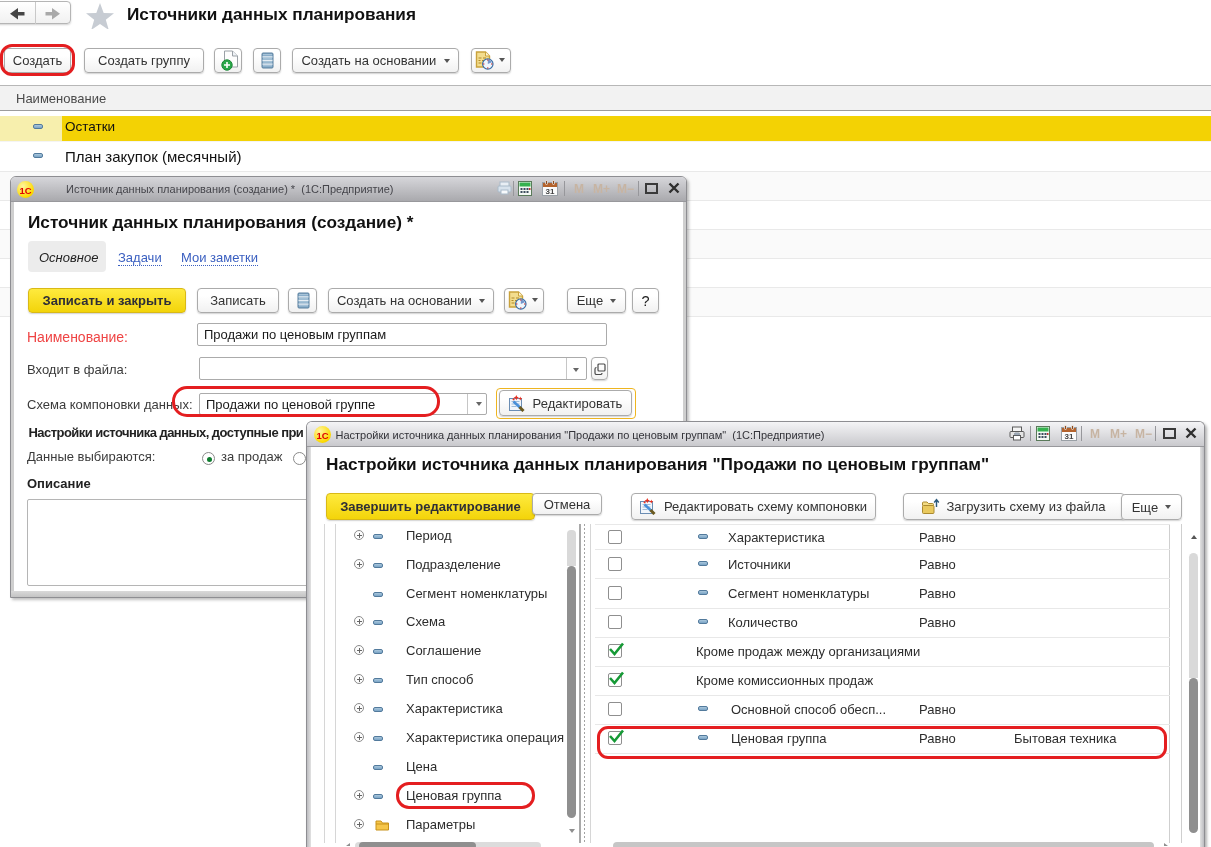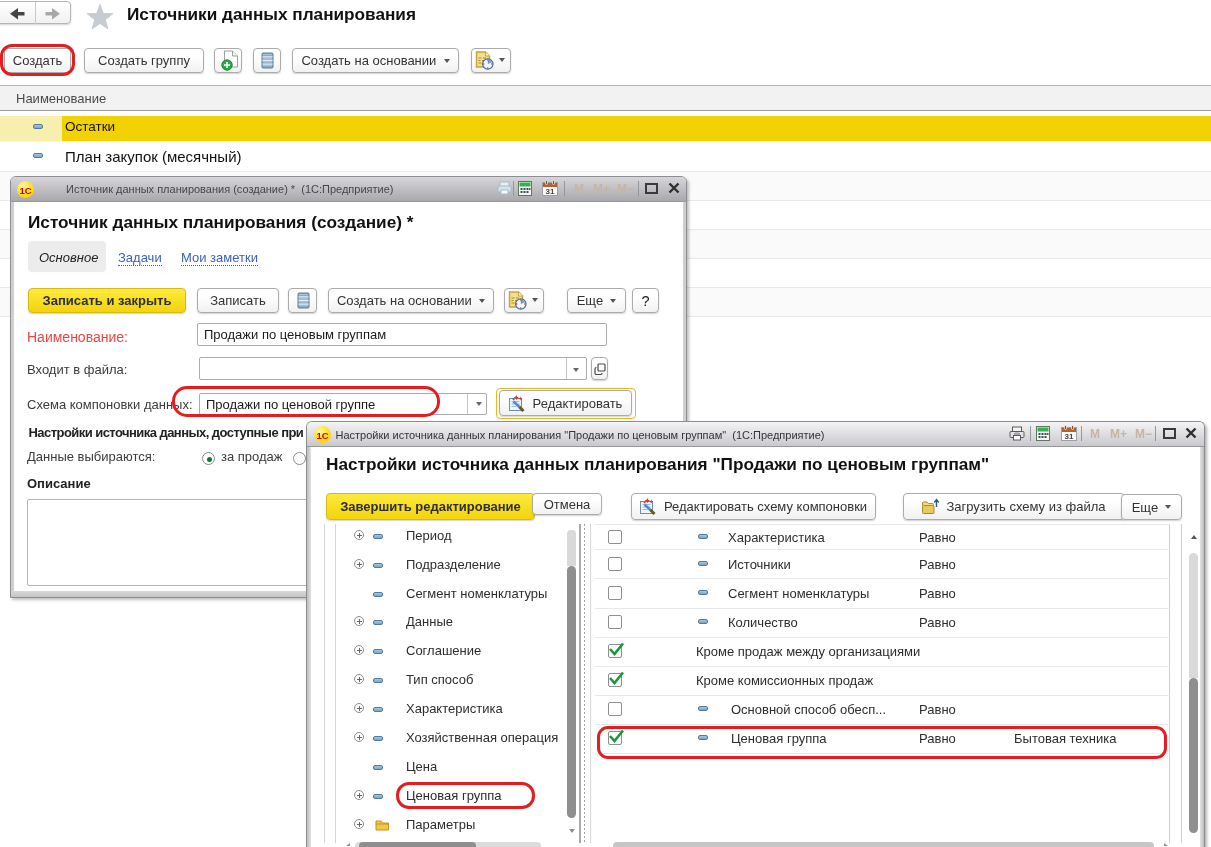--- a/index.html
+++ b/index.html
@@ -193,33 +193,33 @@
   <div class="exp" style="left:354px;top:530px;"></div>
     <div class="dash" style="left:373px;top:534px;"></div>
     <div class="cell-label" style="left:406px;top:528px;">Период</div>
   <div class="exp" style="left:354px;top:559px;"></div>
     <div class="dash" style="left:373px;top:563px;"></div>
     <div class="cell-label" style="left:406px;top:557px;">Подразделение</div>
   <div class="dash" style="left:373px;top:592px;"></div>
     <div class="cell-label" style="left:406px;top:586px;">Сегмент номенклатуры</div>
   <div class="exp" style="left:354px;top:616px;"></div>
     <div class="dash" style="left:373px;top:620px;"></div>
-    <div class="cell-label" style="left:406px;top:614px;">Данные</div>
+    <div class="cell-label" style="left:406px;top:614px;">Схема</div>
   <div class="exp" style="left:354px;top:645px;"></div>
     <div class="dash" style="left:373px;top:649px;"></div>
     <div class="cell-label" style="left:406px;top:643px;">Соглашение</div>
   <div class="exp" style="left:354px;top:674px;"></div>
     <div class="dash" style="left:373px;top:678px;"></div>
     <div class="cell-label" style="left:406px;top:672px;">Тип способ</div>
   <div class="exp" style="left:354px;top:703px;"></div>
     <div class="dash" style="left:373px;top:707px;"></div>
     <div class="cell-label" style="left:406px;top:701px;">Характеристика</div>
   <div class="exp" style="left:354px;top:732px;"></div>
     <div class="dash" style="left:373px;top:736px;"></div>
-    <div class="cell-label" style="left:406px;top:730px;">Хозяйственная операция</div>
+    <div class="cell-label" style="left:406px;top:730px;">Характеристика операция</div>
   <div class="dash" style="left:373px;top:765px;"></div>
     <div class="cell-label" style="left:406px;top:759px;">Цена</div>
   <div class="exp" style="left:354px;top:790px;"></div>
     <div class="dash" style="left:373px;top:794px;"></div>
     <div class="cell-label" style="left:406px;top:788px;">Ценовая группа</div>
   <div class="exp" style="left:354px;top:819px;"></div>
   <svg class="abs" style="left:375px;top:818px;" width="15" height="13">
       <path d="M1 3 h5 l1.5 2 h6 v7 h-12.5 Z" fill="#f6c64a" stroke="#c8921a" stroke-width="1"></path>
       <path d="M1 6 h12.5" stroke="#c8921a" stroke-width="1"></path>
     </svg>

